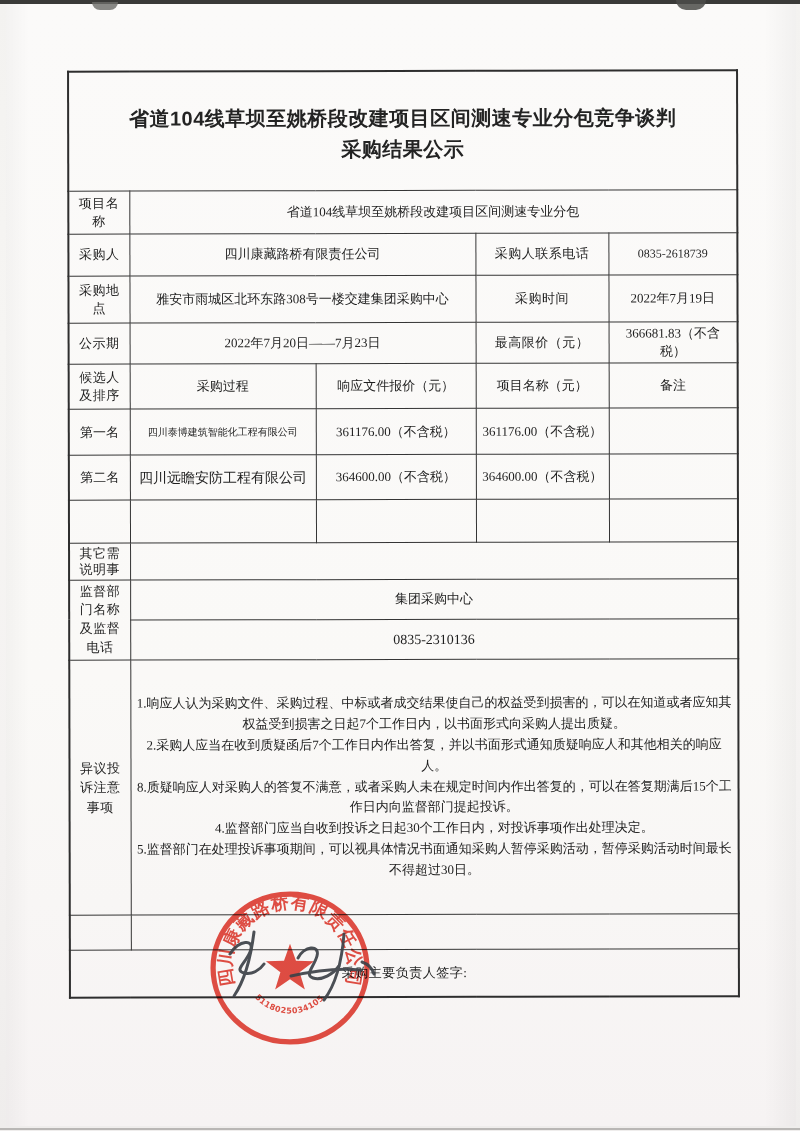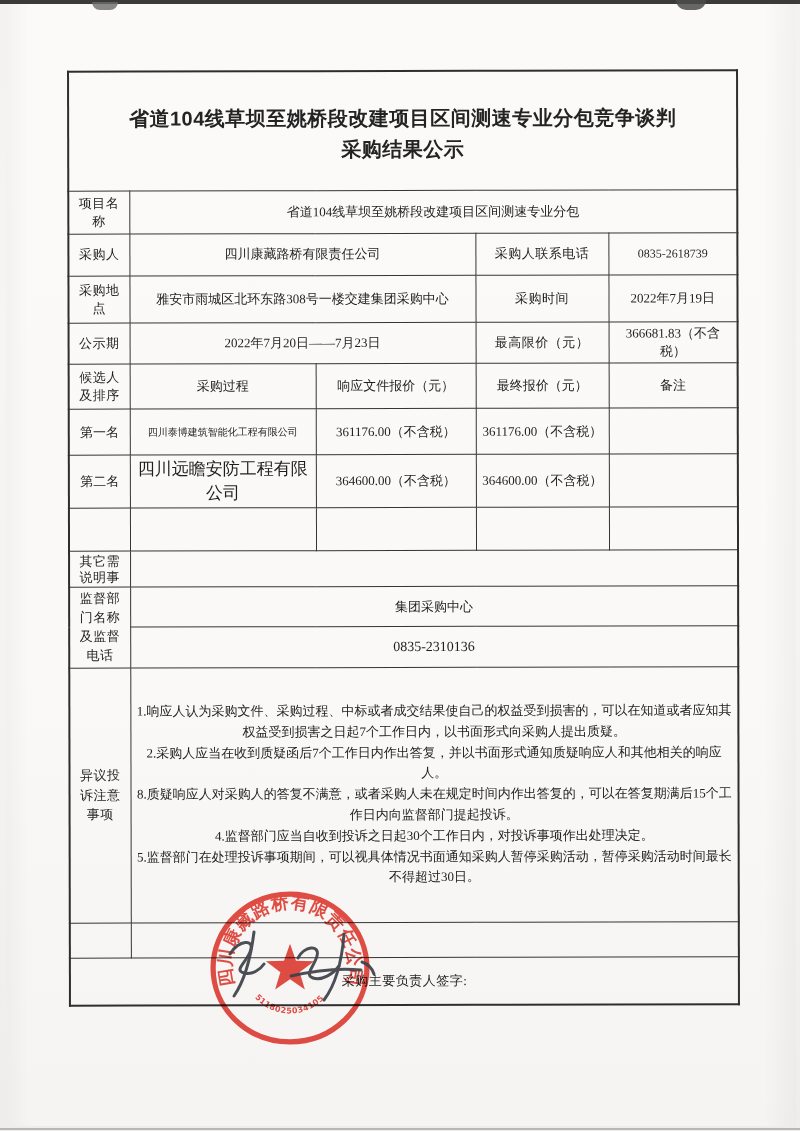--- a/index.html
+++ b/index.html
@@ -100,35 +100,35 @@
     <td class="lbl">公示期</td>
     <td colspan="2" class="val-left">2022年7月20日——7月23日</td>
     <td class="lbl">最高限价（元）</td>
     <td class="small-num">366681.83（不含税）</td>
   </tr>
 
   <tr style="height:45px">
     <td class="lbl">候选人及排序</td>
     <td>采购过程</td>
     <td>响应文件报价（元）</td>
-    <td>最终报价（元）</td>
+    <td>项目名称（元）</td>
     <td>备注</td>
   </tr>
 
   <tr style="height:46px">
     <td>第一名</td>
     <td style="font-size:10px">四川泰博建筑智能化工程有限公司</td>
     <td class="small-num">361176.00（不含税）</td>
     <td class="small-num">361176.00（不含税）</td>
     <td></td>
   </tr>
 
   <tr style="height:45px">
     <td>第二名</td>
-    <td style="font-size:17px">四川远瞻安防工程有限公司</td>
+    <td style="font-size:14px">四川远瞻安防工程有限公司</td>
     <td class="small-num">364600.00（不含税）</td>
     <td class="small-num">364600.00（不含税）</td>
     <td></td>
   </tr>
 
   <tr style="height:43px">
     <td></td>
     <td></td>
     <td></td>
     <td></td>

